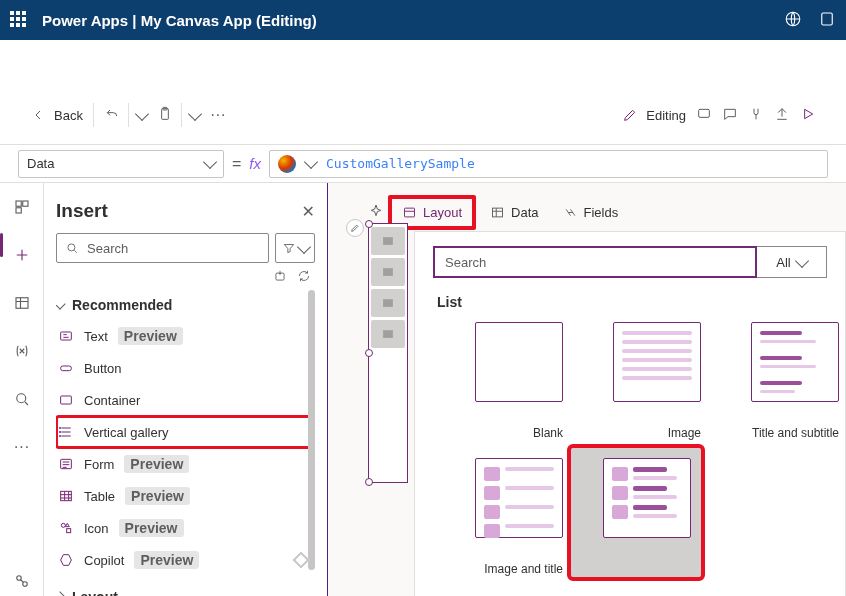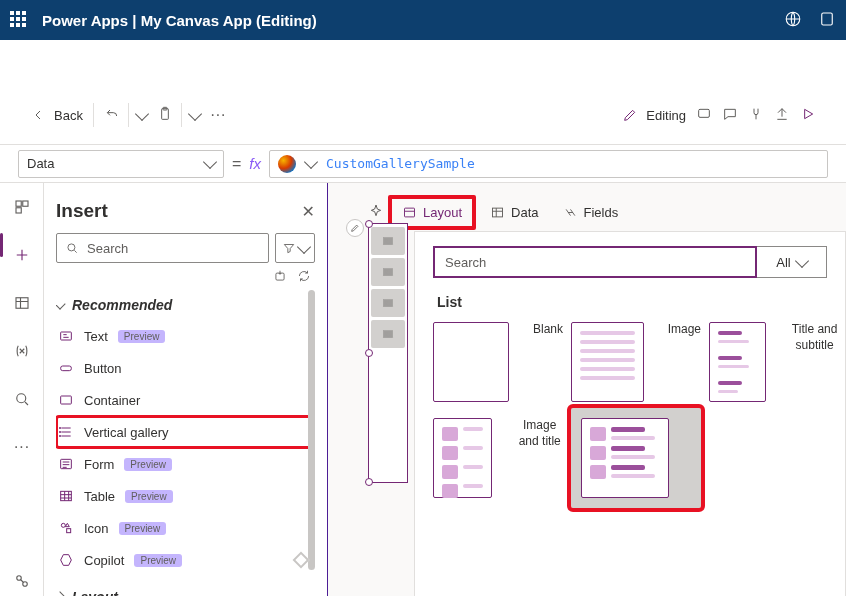--- a/index.html
+++ b/index.html
@@ -46,26 +46,26 @@
   .insert-hdr { display: flex; align-items: center; justify-content: space-between; height: 36px; }
   .insert-hdr h2 { font-size: 19px; font-weight: 600; }
   .close-x { font-size: 16px; color: #605e5c; cursor: pointer; }
   .ins-search-row { display: flex; gap: 6px; margin-top: 4px; }
   .ins-search { flex:1; height: 30px; border: 1px solid #8a8886; border-radius: 2px; display:flex; align-items:center; gap:8px; padding:0 8px; color:#605e5c; }
   .ins-filter { width: 40px; height: 30px; border:1px solid #8a8886; border-radius:2px; display:flex; align-items:center; justify-content:center; gap:3px; }
   .mini-actions { display:flex; justify-content:flex-end; gap:10px; padding:6px 4px 0 0; color:#605e5c; }
   .mini-actions svg { width:14px; height:14px; stroke:#605e5c; fill:none; stroke-width:1.5; }
   .scrollwrap { position: relative; flex:1; overflow:hidden; margin-top:4px; }
   .scroll-track { position:absolute; right:0; top:0; width:7px; height:280px; background:#c8c6c4; border-radius:4px; }
-  .section-hdr { display:flex; align-items:center; gap:8px; height:30px; font-weight:600; font-size:14px;font-style:italic; }
+  .section-hdr { display:flex; align-items:center; gap:8px; height:30px; font-weight:600; font-size:14px; }
   .section-hdr .chev2 { width:8px; height:8px; border-right:1.5px solid #605e5c; border-bottom:1.5px solid #605e5c; transform: rotate(45deg); margin-top:-2px; }
   .ins-list { display:flex; flex-direction:column; }
   .ins-item { display:flex; align-items:center; gap:10px; height:32px; padding:0 2px; }
   .ins-item svg { width:16px; height:16px; stroke:#742774; fill:none; stroke-width:1.5; }
-  .badge { background:#c4b5fd; color:#605e5c; font-size:10px; padding:1px 6px; border-radius:3px; }
+  .badge { background:#e5e5e5; color:#605e5c; font-size:14px; padding:1px 6px; border-radius:3px;font-weight:bold; }
   .ins-item.hl { outline: 3px solid #e81123; outline-offset: -2px; border-radius:3px; }
   .diamond { width:12px; height:12px; background:#fff; border:2px solid #c8c6c4; transform:rotate(45deg); margin-left:auto; margin-right:6px; }
 
   
   .canvas { flex:1; background:#faf9f8; position:relative; padding: 40px 0 0 40px; }
   .gallery-box { width:40px; height:260px; border:1px solid #742774; position:relative; background:#fff; }
   .handle { width:8px; height:8px; background:#fff; border:1px solid #742774; border-radius:50%; position:absolute; }
   .handle.tl { left:-4px; top:-4px; }
   .handle.ml { left:-4px; top:50%; margin-top:-4px; } .handle.bl { left:-4px; bottom:-4px; }
   .edit-dot { position:absolute; left:-22px; top:-4px; width:18px; height:18px; border-radius:50%; background:#fff; border:1px solid #c8c6c4; display:flex; align-items:center; justify-content:center; }
@@ -82,21 +82,21 @@
   .ctx-tab.active svg { stroke:#742774; }
   .ctx-hl { border:4px solid #e81123; border-radius:2px; }
 
   
   .flyout { position:absolute; left:86px; top:48px; right:0; bottom:0; background:#fff; border:1px solid #e1dfdd; padding:14px 18px 0 18px; overflow:hidden; }
   .fly-search-row { display:flex; }
   .fly-search { flex:1; height:32px; border:2px solid #742774; display:flex; align-items:center; padding:0 10px; color:#605e5c; font-size:13px; }
   .fly-filter { width:70px; height:32px; border:1px solid #8a8886; border-left:none; display:flex; align-items:center; justify-content:center; gap:6px; font-size:13px; }
   .fly-section { font-weight:600; font-size:14px; margin:16px 0 12px 4px; }
   .card-grid { display:grid; grid-template-columns: repeat(3, 130px); gap:16px 8px; }
-  .card { display:flex; flex-direction:row; align-items:flex-start; gap:24px; }
+  .card { display:flex; flex-direction:column; align-items:flex-end; gap:24px; }
   .card-box { width:88px; height:80px; border:1px solid #742774; background:#fff; border-radius:2px; padding:8px; display:flex; flex-direction:column; gap:5px; }
   .card-box .ln { height:4px; background:#e6c8e6; border-radius:2px; }
   .card-box .ln.t { background:#9b4f9b; height:5px; width:60%; }
   .card-box .row { display:flex; gap:5px; align-items:flex-start; }
   .card-box .img { width:16px; height:14px; background:#d8a8d8; border-radius:2px; flex-shrink:0; }
   .card-box .col { flex:1; display:flex; flex-direction:column; gap:4px; }
   .card-label { font-size:12px; text-align:center; line-height:1.3; }
   .card.sel { background:#d2d0ce; padding:10px; border-radius:2px; width:130px; margin-top:-10px; }
   .card.sel-hl { outline:4px solid #e81123; }
 </style>

